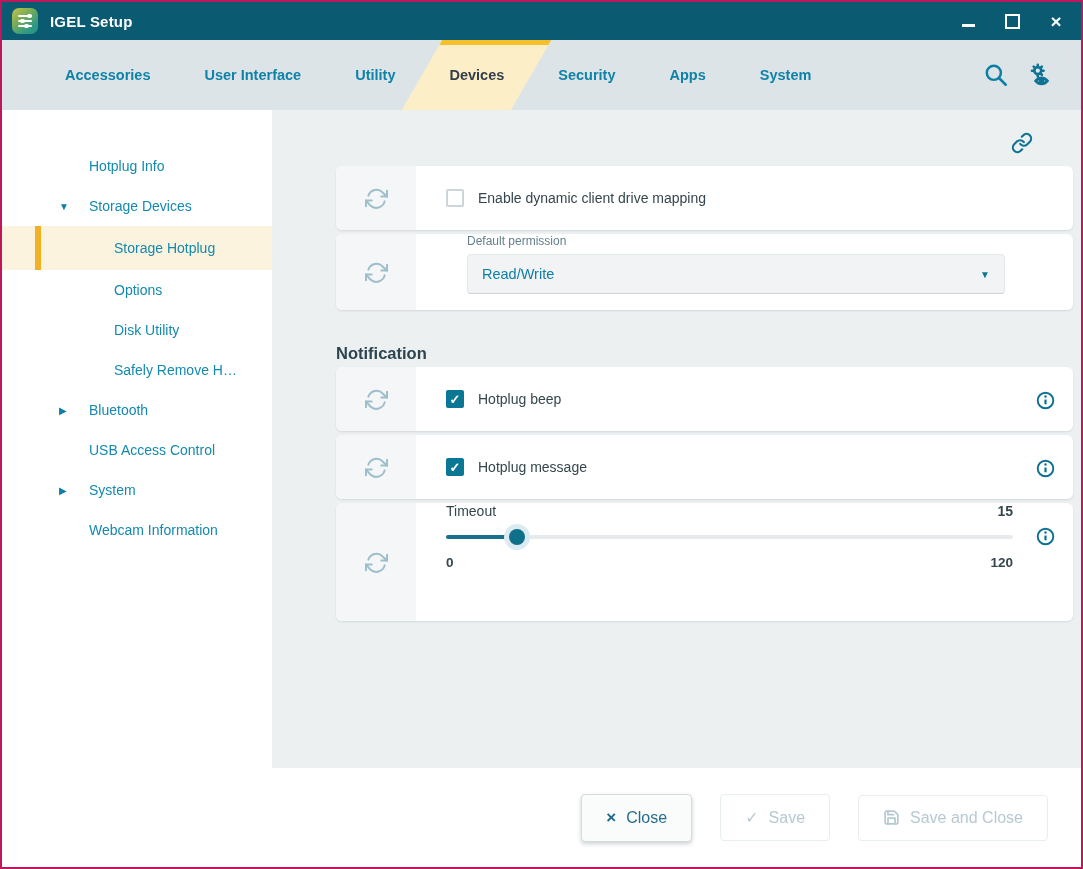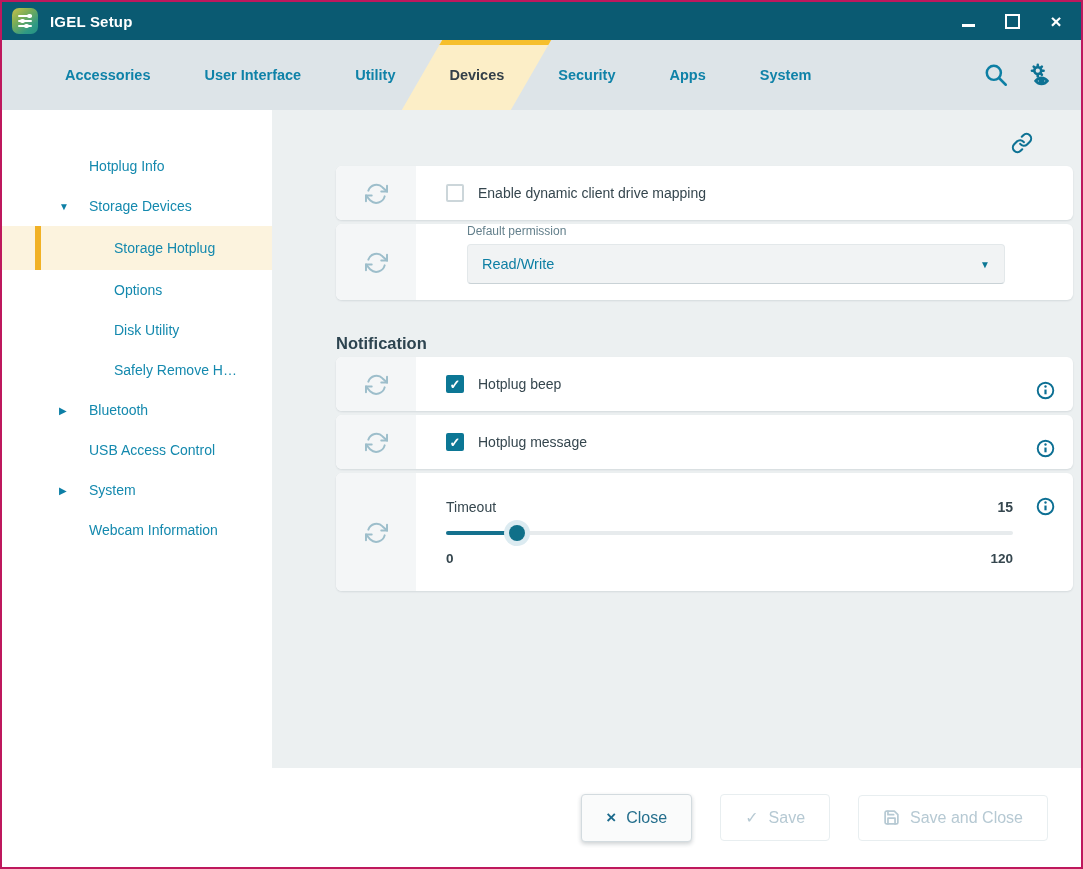--- a/index.html
+++ b/index.html
@@ -60,40 +60,40 @@
   .link-row { display:flex; justify-content:flex-end; padding:22px 40px 8px 0; }
   .card {
     background:#fff; border-radius:6px; box-shadow:0 1px 2px rgba(40,60,70,.12);
     display:flex; margin-bottom:4px; position:relative;
   }
   .icon-col {
     width:80px; flex:0 0 80px; background:#f4f6f7; border-radius:6px 0 0 6px;
     display:flex; align-items:center; justify-content:center; cursor:pointer;
   }
   .row-content { flex:1 1 auto; display:flex; align-items:center; padding-left:30px; position:relative; }
-  .card.h-check { height:54px; }
+  .card.h-check { height:64px; }
   .card.h-select { height:76px; }
   .card.h-slider { height:118px; }
   .checkbox {
     width:18px; height:18px; border:2px solid #ccd6da; border-radius:2px; background:#fff;
     display:flex; align-items:center; justify-content:center; cursor:pointer; flex:0 0 18px;
   }
   .checkbox.checked { background:#0c7795; border-color:#0c7795; color:#fff; font-size:13px; font-weight:700; }
   .check-label { margin-left:14px; color:#35464e; font-size:14px; }
   .info-btn { position:absolute; top:24px; right:18px; cursor:pointer; }
   .select-content { flex-direction:column; align-items:stretch; justify-content:flex-start; padding-right:68px; }
   .field-label { color:#64808c; font-size:12px; padding-left:21px; }
   .select-field {
     margin:6px 0 0 21px; height:40px; background:#f1f3f4; border:1px solid #e3e8ea; border-bottom:1px solid #c9d2d6;
     border-radius:4px; display:flex; align-items:center; padding:0 14px; cursor:pointer;
   }
   .select-value { color:#0e7fa4; font-size:14.5px; font-weight:500; }
   .select-arrow { margin-left:auto; color:#0c7795; font-size:10px; }
   .section-title { color:#2d4450; font-size:16.5px; font-weight:700; padding:30px 0 4px 0; }
-  .slider-content { flex-direction:column; align-items:stretch; justify-content:center; padding-right:60px; }
+  .slider-content { flex-direction:column; align-items:stretch; justify-content:flex-start; padding-right:60px; }
   .slider-top { display:flex; align-items:center; }
   .slider-label { color:#35464e; font-size:14px; }
   .slider-value { margin-left:auto; color:#35464e; font-size:14px; font-weight:600; }
   .slider-track { position:relative; height:4px; background:#e7ebed; border-radius:2px; margin-top:16px; cursor:pointer; }
   .slider-fill { position:absolute; left:0; top:0; bottom:0; background:#15718e; border-radius:2px; }
   .slider-thumb {
     position:absolute; top:50%; width:16px; height:16px; border-radius:50%; background:#0f7089;
     transform:translate(-50%,-50%); box-shadow:0 0 0 5px #dcebf1; cursor:grab;
   }
   .slider-bottom { display:flex; margin-top:16px; color:#35464e; font-size:13.5px; font-weight:700; }

